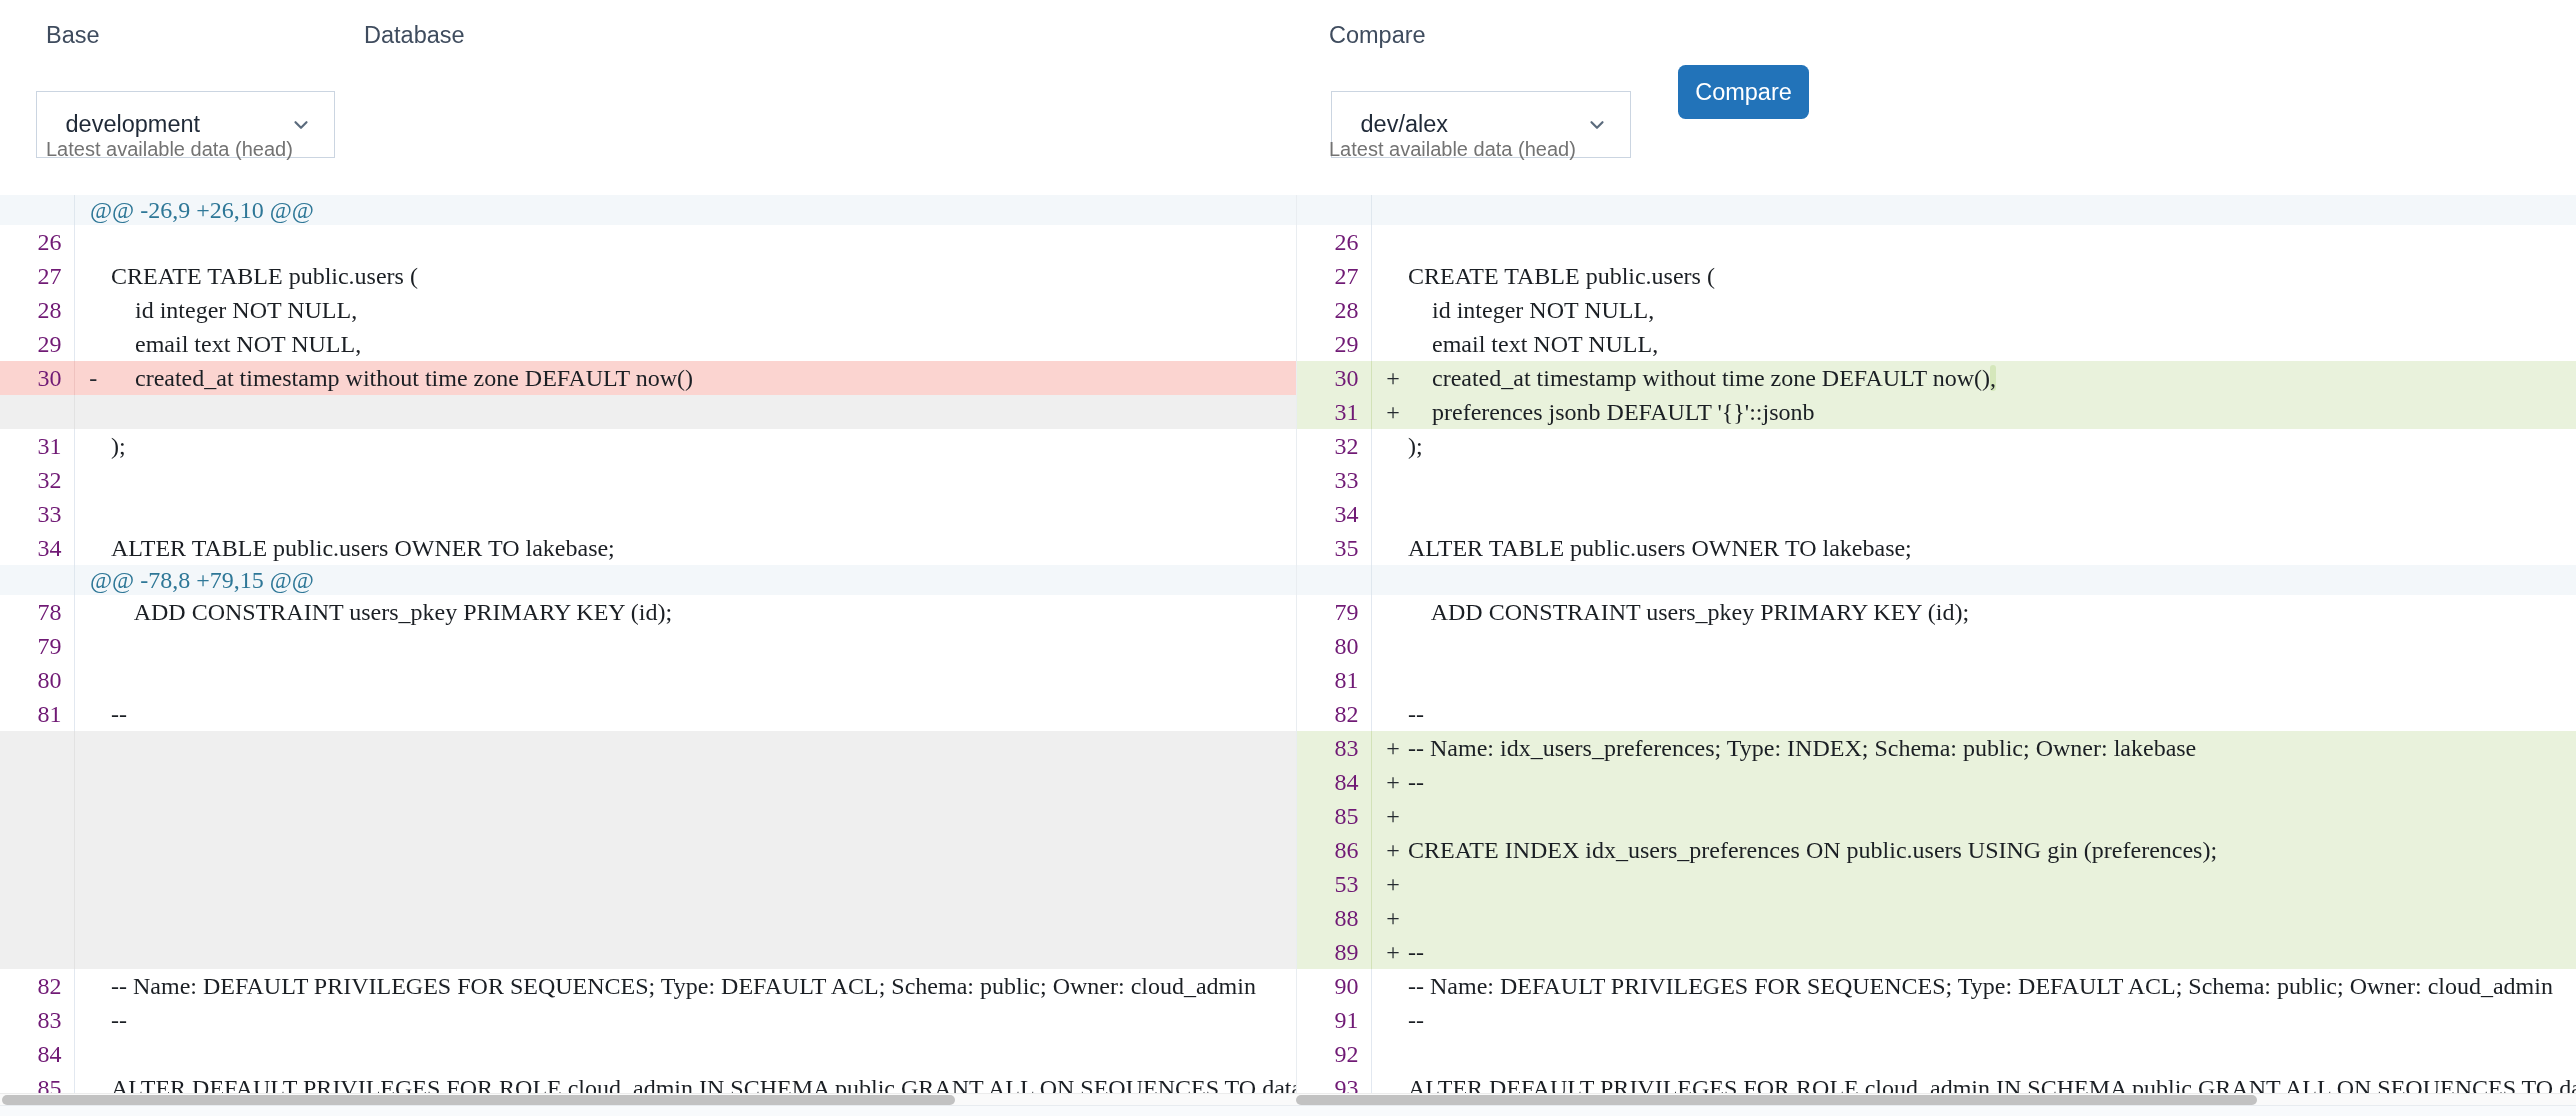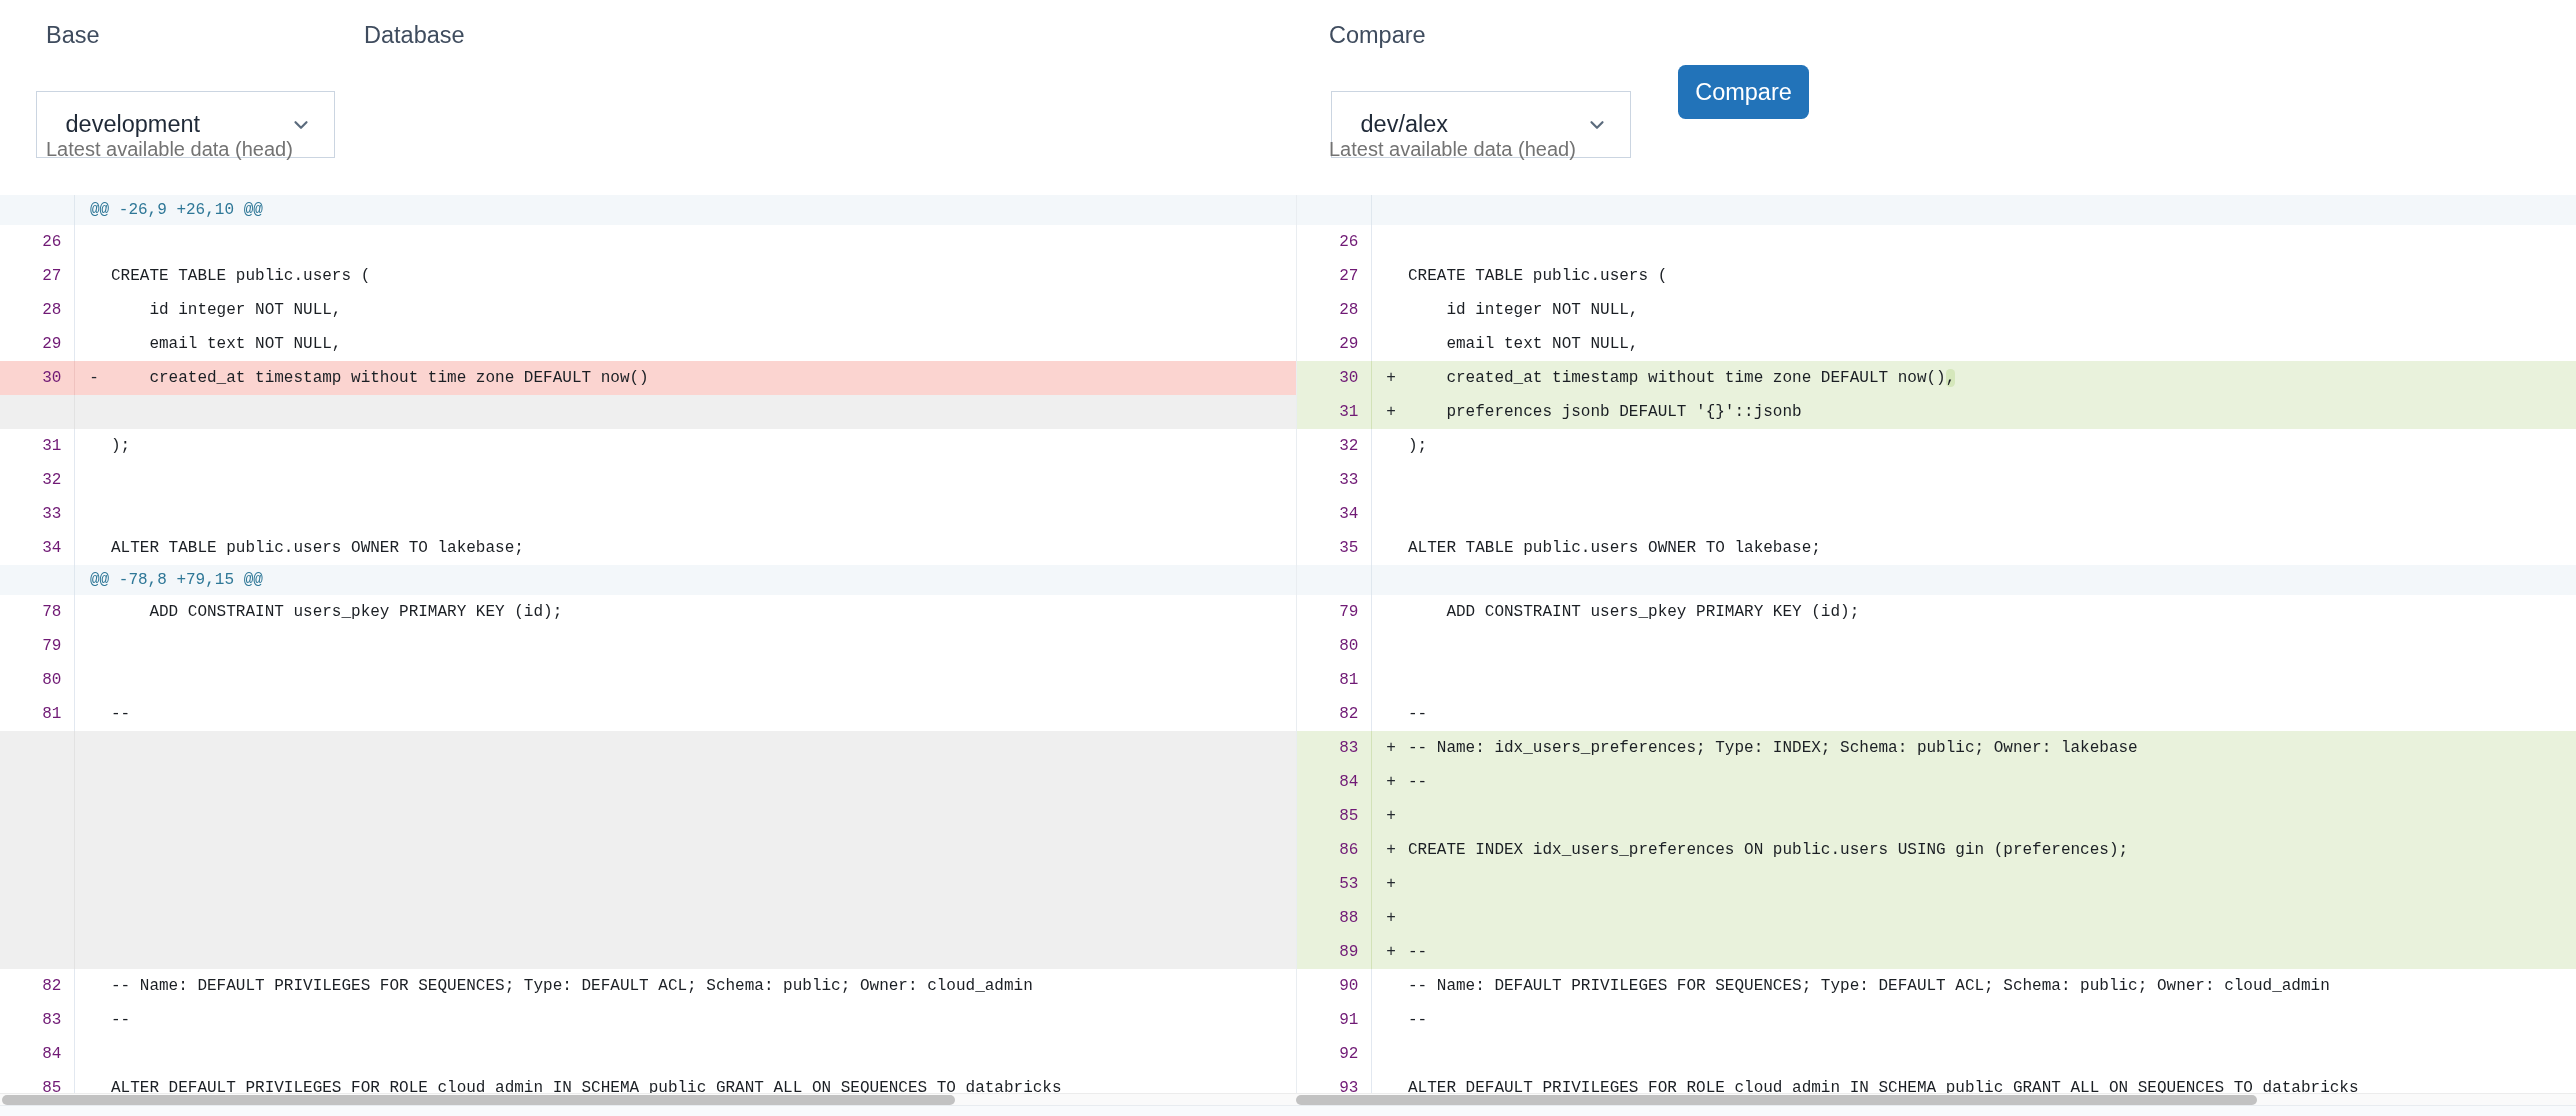--- a/index.html
+++ b/index.html
@@ -28,21 +28,21 @@
     display:flex; align-items:center; justify-content:center;
   }
 
   
   #diff { position:absolute; left:0; top:195px; width:2576px; }
   .pane { position:absolute; top:0; overflow:hidden; }
   #pane-left  { left:0;     width:1296px; }
   #pane-right { left:1296px; width:1280px; border-left:0.8px solid #e9edf1; }
 
   .drow { display:flex; align-items:stretch; height:34px;
-          font-family:Liberation Mono, monospace; font-size:16px; line-height:34px; }
+          font-family:Liberation Serif, serif; font-size:24px; line-height:34px; }
   .drow.hunk { height:30px; line-height:30px; background:#f3f7fa; }
   .gutter { flex:none; width:75px; text-align:right; padding-right:12.6px;
             color:#701a75; border-right:0.8px solid #e2e8f0; }
   #pane-right .gutter { width:75px; }
   .marker { flex:none; width:36px; padding-left:14.3px; color:#24292f; }
   .code { flex:1; white-space:pre; overflow:hidden; color:#1b1f24; }
   .hunk .code { padding-left:15px; color:#2e7797; }
   .hunk .gutter { border-right-color:#dfe7ee; }
 
   .drow.del { background:#fbd4d0; }

